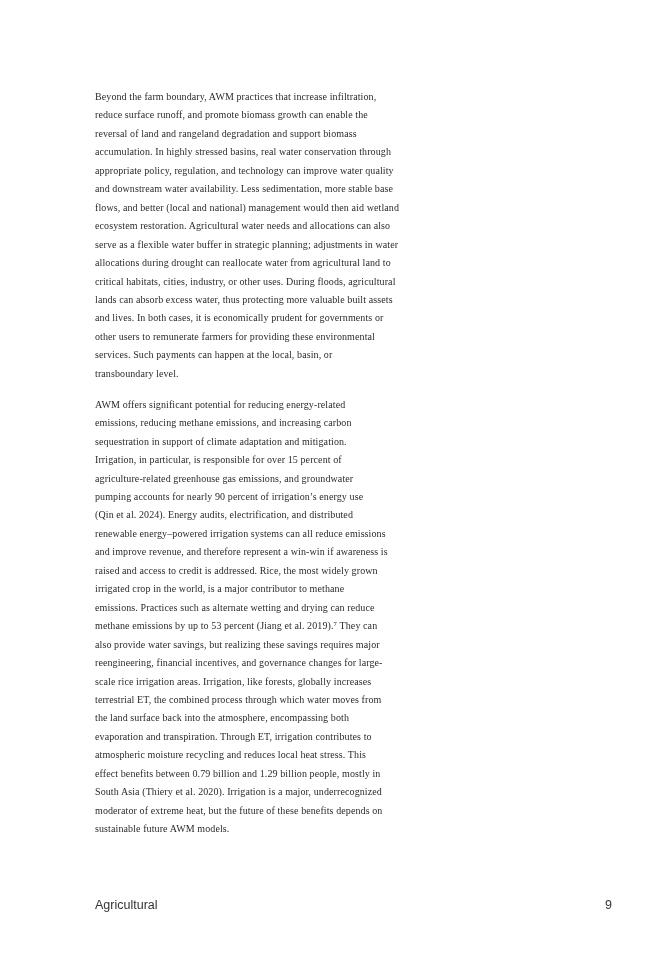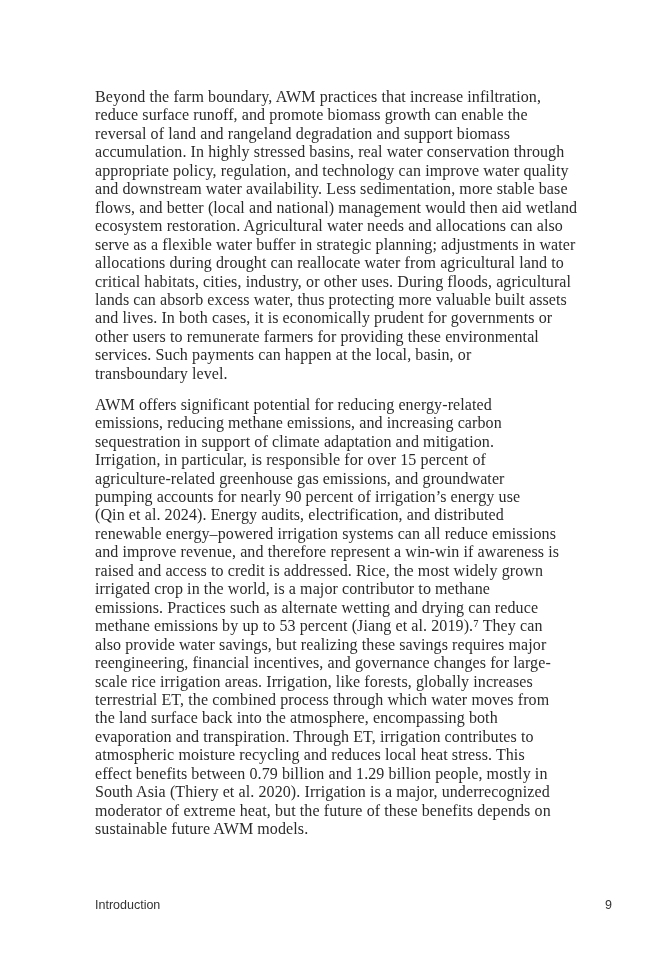--- a/index.html
+++ b/index.html
@@ -16,21 +16,21 @@
     overflow: hidden;
   }
   .content {
     position: absolute;
     left: 95px;
     top: 88px;
     width: 517px;
   }
   .para {
     font-family: "Liberation Serif", "DejaVu Serif", serif;
-    font-size: 16px;
+    font-size: 10px;
     line-height: 18.45px;
     color: #2b2b2b;
     white-space: pre;
     margin: 0 0 12.5px 0;
     letter-spacing: 0.1px;
   }
   .footer {
     position: absolute;
     left: 95px;
     top: 898px;
@@ -83,16 +83,16 @@
 terrestrial ET, the combined process through which water moves from
 the land surface back into the atmosphere, encompassing both
 evaporation and transpiration. Through ET, irrigation contributes to
 atmospheric moisture recycling and reduces local heat stress. This
 effect benefits between 0.79 billion and 1.29 billion people, mostly in
 South Asia (Thiery et al. 2020). Irrigation is a major, underrecognized
 moderator of extreme heat, but the future of these benefits depends on
 sustainable future AWM models.</p>
   </div>
   <div class="footer">
-    <span>Introduction</span>
+    <span>Agricultural</span>
     <span>9</span>
   </div>
 </div>
 
 </body></html>

